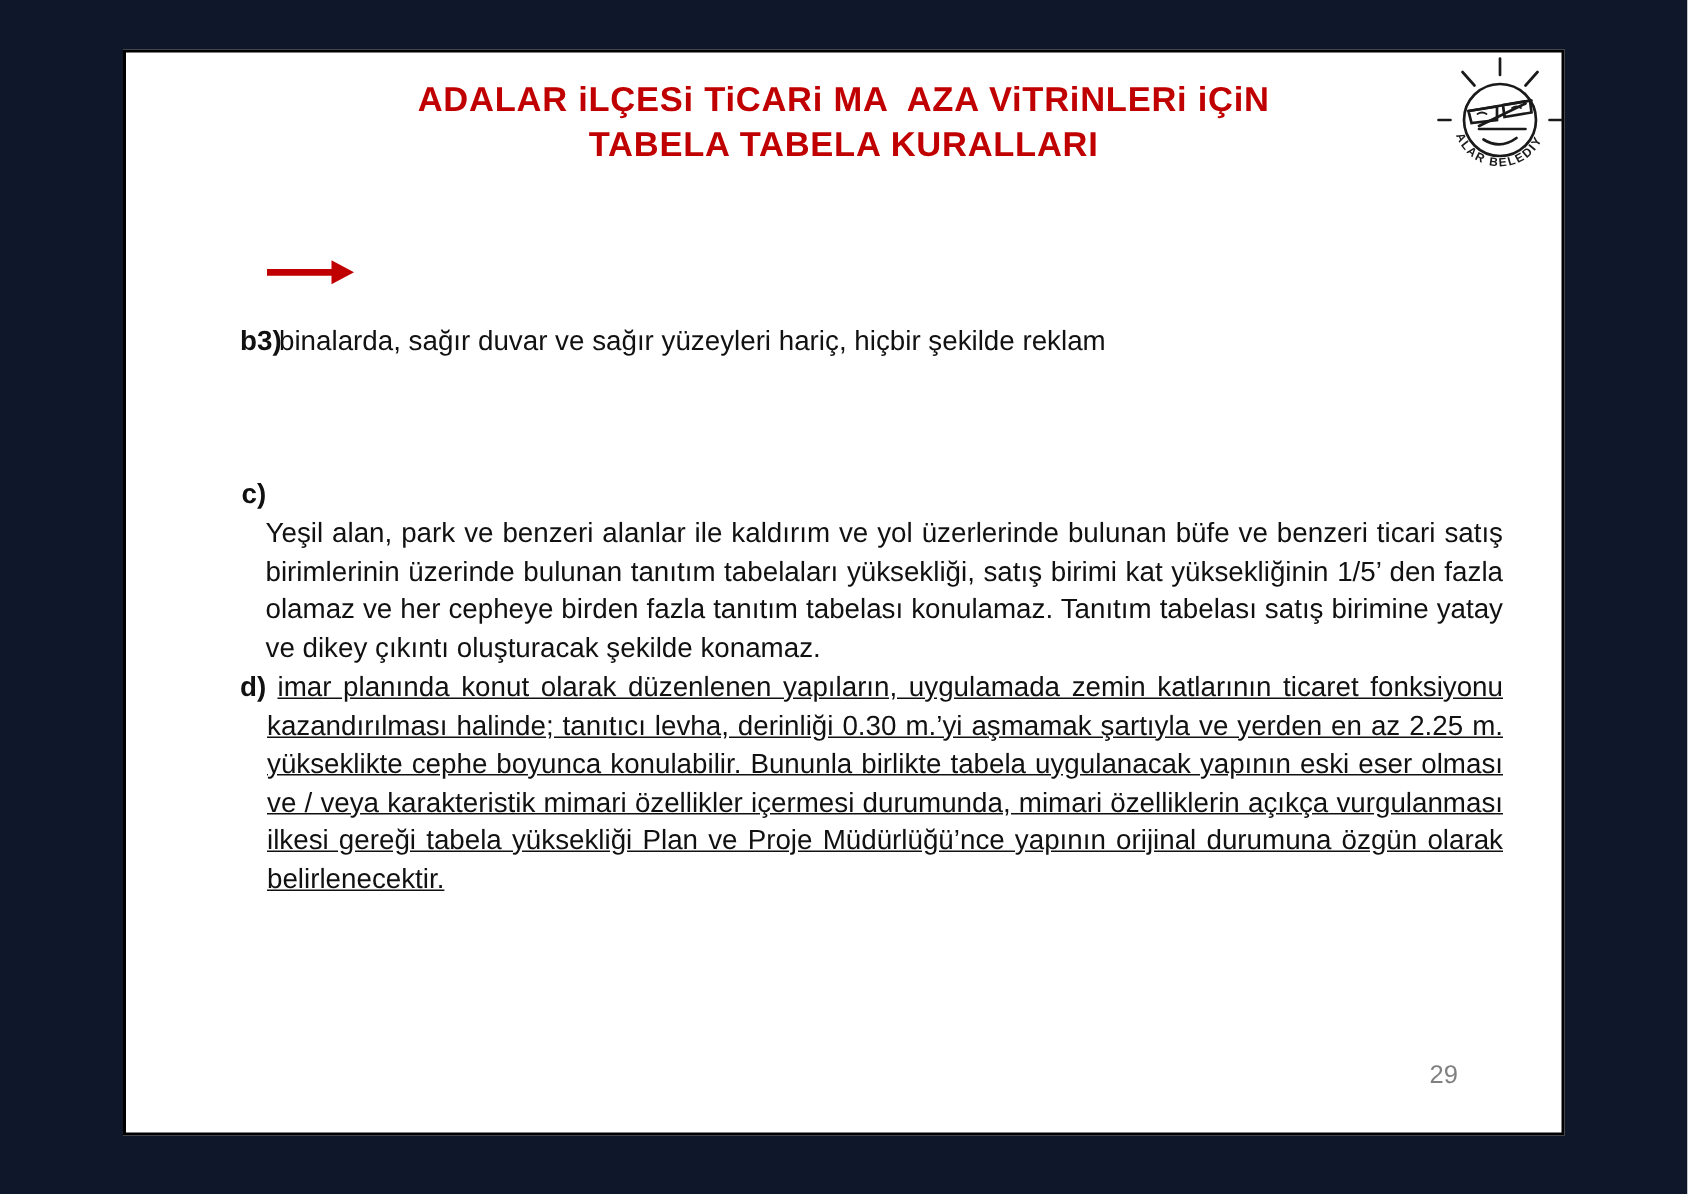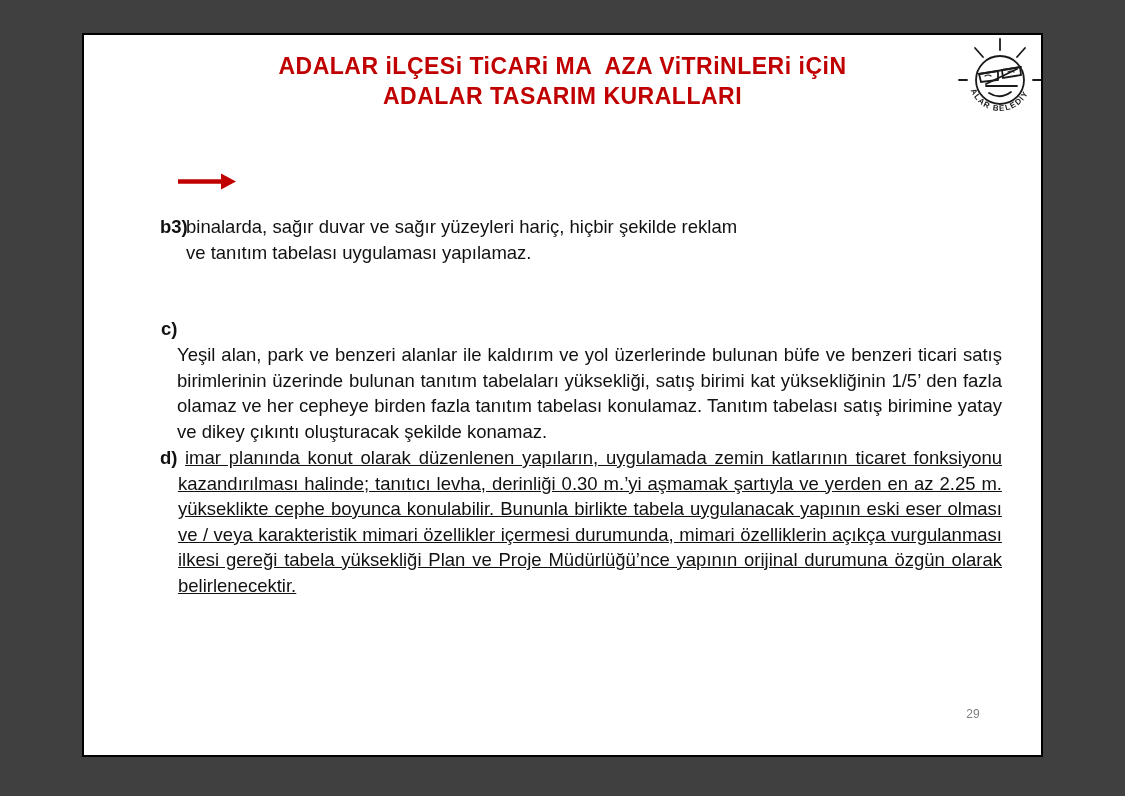--- a/index.html
+++ b/index.html
@@ -2,21 +2,21 @@
 <html style="--title-red: #c00000; --arrow-red: #c00000; --body-text: #111111; --page-gray: #808080; --logo-ink: #1a1a1a;"><head>
 <meta charset="utf-8">
 <style>
   html, body {
     margin: 0; padding: 0;
     width: 1125px; height: 796px;
     background: #ffffff;
     font-family: "Liberation Sans", sans-serif;
     overflow: hidden;
   }
-  .canvas { position: relative; width: 1125px; height: 796px; background:#404040; }
+  .canvas { position: relative; width: 1125px; height: 796px; background:#0f172a; }
   .slide {
     position: absolute; left: 82px; top: 33px;
     width: 961px; height: 724px;
     border: 2px solid #000;
     box-sizing: border-box;
     background: #fff;
   }
   .title {
     position: absolute; top: 16px; left: 0; right: 0;
     text-align: center;
@@ -39,35 +39,35 @@
   .clause-b3 .ptext { text-align: left; }
   .clause-b3 .bline { display: block; white-space: nowrap; }
   .clause-c { left: 77px; top: 281px; }
   .clause-c .label { width: 16px; }
   .clause-c .ptext { width: 825px; margin-top: 26px; }
   .clause-d { left: 76px; top: 410px; }
   .clause-d .label { width: 18px; }
   .clause-d .ptext { width: 824px; text-indent: 7px; text-decoration: underline; }
   .page-number {
     position: absolute; left: 869px; top: 672px;
-    width: 40px; text-align: center;
-    font-size: 12px; color: var(--page-gray, #808080);
+    width: 40px; 
+    font-size: 17px; color: var(--page-gray, #808080);
   }
   .logo-wrap { position: absolute; left: 869px; top: 1px; width: 95px; height: 97px; color: var(--logo-ink, #1a1a1a); }
   .logo-wrap svg { display:block; }
 </style>
 </head>
 <body>
 
 <div class="canvas">
   <div class="slide">
 
     <div class="title">
       <div class="tline">ADALAR iLÇESi TiCARi MA  AZA ViTRiNLERi iÇiN</div>
-      <div class="tline">ADALAR TASARIM KURALLARI</div>
+      <div class="tline">TABELA TABELA KURALLARI</div>
     </div>
 
     <div class="logo-wrap">
       <svg width="95" height="97" viewBox="0 0 95 97">
         <g fill="none" stroke="currentColor" stroke-width="1.8" stroke-linecap="round">
           <circle cx="47" cy="44" r="24"></circle>
           <line x1="47" y1="3" x2="47" y2="14"></line>
           <line x1="22" y1="12" x2="30" y2="21"></line>
           <line x1="72" y1="12" x2="64" y2="21"></line>
           <line x1="6" y1="44" x2="14" y2="44"></line>
@@ -93,21 +93,20 @@
       <svg width="60" height="17" viewBox="0 0 60 17">
         <line x1="1" y1="8.5" x2="45" y2="8.5" stroke="currentColor" stroke-width="4.5"></line>
         <polygon points="44,0.5 59,8.5 44,16.5" fill="currentColor"></polygon>
       </svg>
     </div>
 
     <div class="para clause-b3">
       <span class="label">b3)</span>
       <span class="ptext">
         <span class="bline">binalarda, sağır duvar ve sağır yüzeyleri hariç, hiçbir şekilde reklam</span>
-        <span class="bline">ve tanıtım tabelası uygulaması yapılamaz.</span>
       </span>
     </div>
 
     <div class="para clause-c">
       <span class="label">c)</span>
       <span class="ptext">Yeşil alan, park ve benzeri alanlar ile kaldırım ve yol üzerlerinde bulunan büfe ve benzeri ticari satış birimlerinin üzerinde bulunan tanıtım tabelaları yüksekliği, satış birimi kat yüksekliğinin 1/5’ den fazla olamaz ve her cepheye birden fazla tanıtım tabelası konulamaz. Tanıtım tabelası satış birimine yatay ve dikey çıkıntı oluşturacak şekilde konamaz.</span>
     </div>
 
     <div class="para clause-d">
       <span class="label">d)</span>

